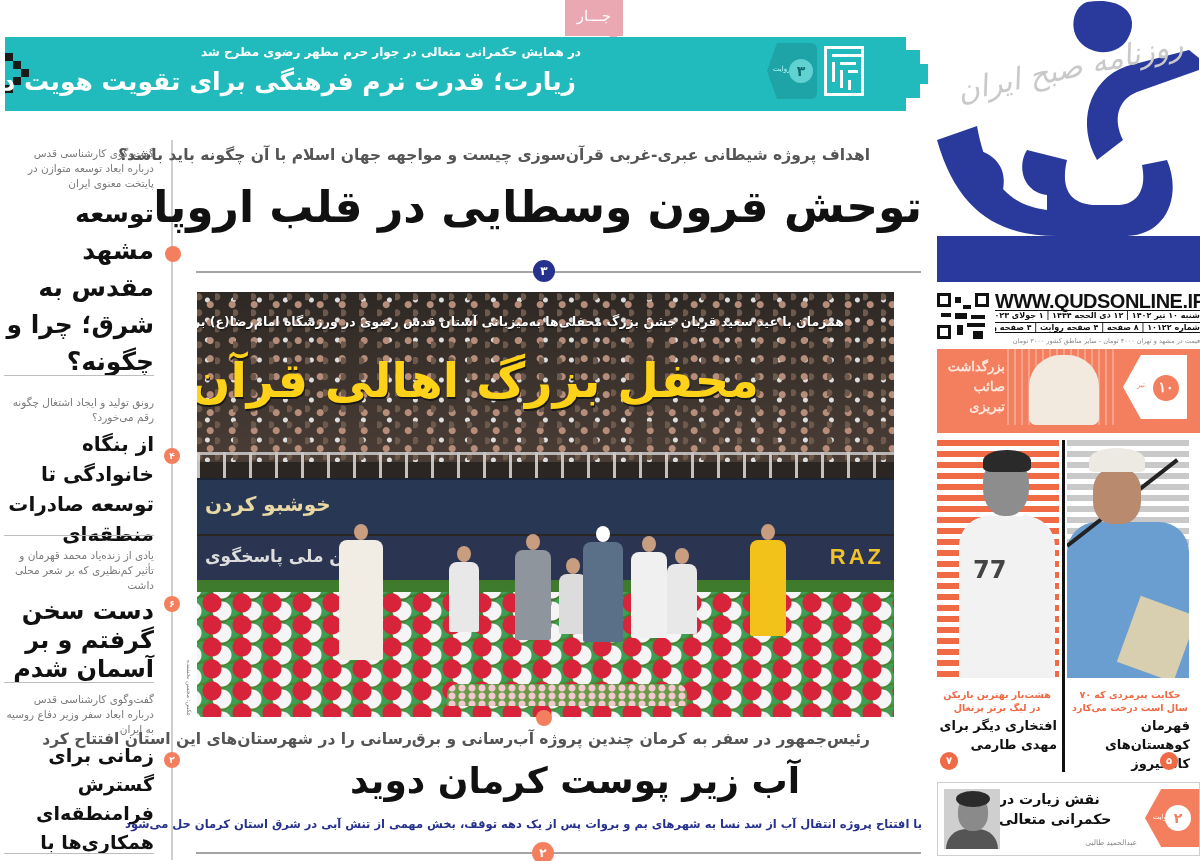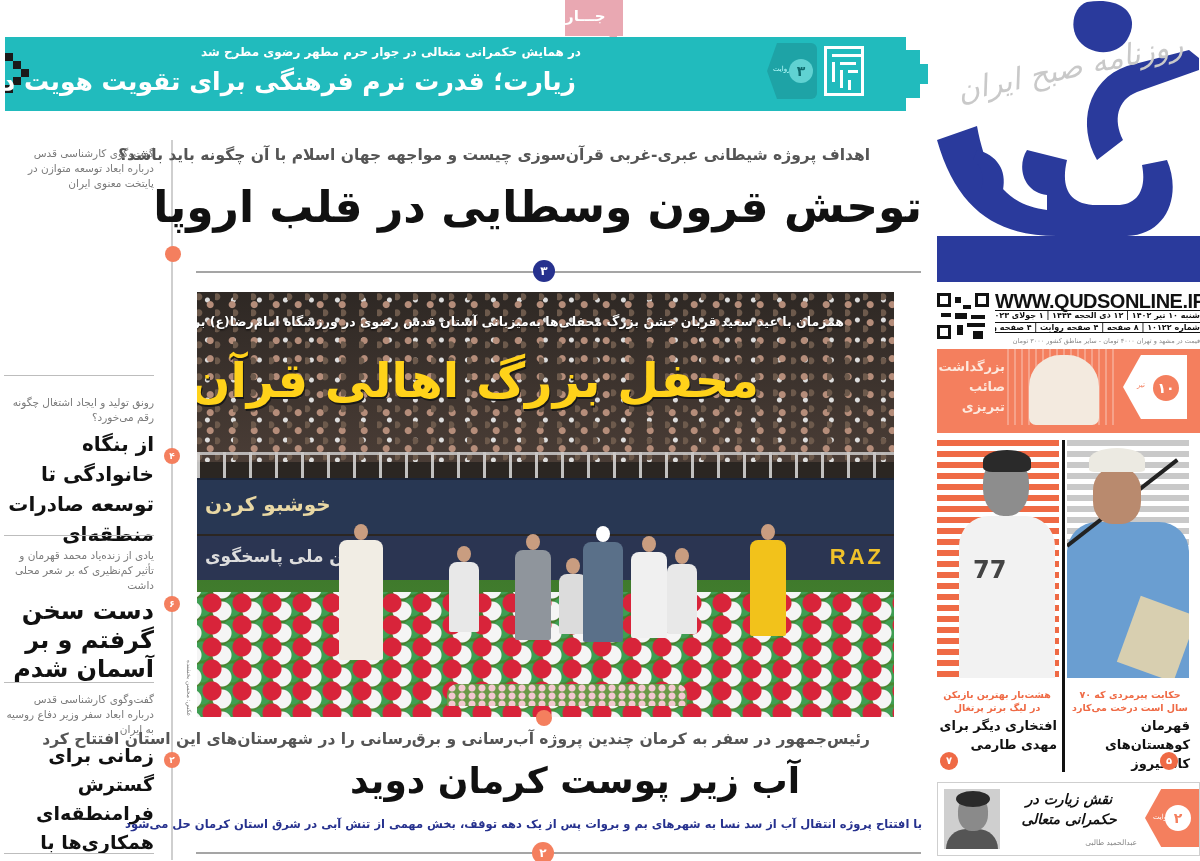--- a/index.html
+++ b/index.html
@@ -1,21 +1,21 @@
 <!DOCTYPE html>
 <html><head>
   <meta charset="utf-8">
   <style>
     * { box-sizing: border-box; margin: 0; padding: 0; }
     html, body { width: 1200px; height: 861px; overflow: hidden; background: #ffffff; }
     body { position: relative; font-family: "DejaVu Sans", sans-serif; direction: rtl; color: #1a1a1a; }
 
     
     .jar-tag { position: absolute; left: 565px; top: 0; width: 58px; height: 36px; background: #e9a8b2; color: #fff;
-      font-weight: bold; font-size: 15px; text-align: left; line-height: 32px; }
+      font-weight: normal; font-size: 15px; text-align: center; line-height: 32px; }
     .jar-tag::after { content: ""; position: absolute; left: 44px; bottom: -8px; border-left: 8px solid transparent;
       border-top: 8px solid #e9a8b2; }
     .banner { position: absolute; left: 5px; top: 37px; width: 901px; height: 74px; background: #21bbbd; }
     .banner-pixels { position: absolute; left: 0; top: 16px; width: 24px; height: 40px; }
     .banner-pixels span { position: absolute; width: 8px; height: 8px; background: #1a1a1a; }
     .banner-step { position: absolute; left: 906px; top: 50px; width: 14px; height: 48px; background: #21bbbd; }
     .banner-step2 { position: absolute; left: 920px; top: 64px; width: 8px; height: 20px; background: #21bbbd; }
     .banner-kicker { position: absolute; right: 325px; top: 8px; font-size: 12px; color: #ffffff; font-weight: bold; white-space: nowrap; }
     .banner-title { position: absolute; right: 330px; top: 30px; font-size: 25px; color: #ffffff; font-weight: bold; white-space: nowrap; }
     .banner-hex { position: absolute; left: 767px; top: 43px; width: 50px; height: 56px; background: #1ea3a6;
@@ -30,21 +30,21 @@
     .masthead { position: absolute; left: 937px; top: 0; width: 263px; height: 282px; }
     .logo-ghost { position: absolute; left: 18px; top: 50px; font-size: 30px; color: #c9c9c9; transform: rotate(-12deg); font-style: italic; }
     .site-url { position: absolute; left: 995px; top: 290px; font-size: 20px; font-weight: bold; color: #111; letter-spacing: -0.5px; direction: ltr; font-family: "Liberation Sans", sans-serif; }
     .qr { position: absolute; left: 937px; top: 293px; width: 52px; height: 46px; }
     .qr i { position: absolute; background: #111; }
     .meta-row { position: absolute; left: 995px; width: 205px; height: 11px; font-size: 8px; font-weight: bold; color: #111;
       border-top: 1px solid #111; white-space: nowrap; overflow: hidden; text-align: right; }
     .meta-row.r1 { top: 310px; } .meta-row.r2 { top: 322px; border-bottom: 1px solid #111; }
     .price { position: absolute; left: 995px; top: 337px; width: 205px; font-size: 6.5px; color: #888; white-space: nowrap; overflow: hidden; }
 
-    .saeb { position: absolute; left: 937px; top: 349px; width: 263px; height: 84px; background: #f47f5e; }
+    .saeb { position: absolute; left: 937px; top: 349px; width: 263px; height: 84px; background: #f47f5e; font-family: Liberation Serif, serif; }
     .saeb-stripes { position: absolute; left: 70px; top: 0; width: 110px; height: 76px;
       background: repeating-linear-gradient(90deg, #f6a28a 0 2px, #f47f5e 2px 7px); }
     .saeb-face { position: absolute; left: 92px; top: 6px; width: 70px; height: 70px; background: #f3eadf; border-radius: 45% 45% 10% 10%; }
     .saeb-title { position: absolute; left: 6px; top: 8px; width: 62px; font-size: 13px; line-height: 20px; color: #fde8dd; font-weight: bold; text-align: right; }
     .saeb-badge { position: absolute; left: 186px; top: 6px; width: 64px; height: 64px; background: #fff;
       clip-path: polygon(28% 0, 100% 0, 100% 100%, 28% 100%, 0 50%); }
     .saeb-badge .num { position: absolute; left: 30px; top: 20px; width: 26px; height: 26px; border-radius: 50%; background: #f47f5e;
       color: #fff; font-weight: bold; font-size: 14px; text-align: center; line-height: 26px; }
     .saeb-badge .lbl { position: absolute; left: 14px; top: 26px; font-size: 7px; color: #f47f5e; }
 
@@ -69,21 +69,21 @@
     .col-num { position: absolute; top: 752px; width: 18px; height: 18px; border-radius: 50%; background: #ef6a45; color: #fff;
       font-size: 10px; font-weight: bold; text-align: center; line-height: 18px; }
 
     
     .opinion { position: absolute; left: 937px; top: 782px; width: 263px; height: 74px; border: 1px solid #cfcfcf; background: #fff; }
     .op-badge { position: absolute; right: 0; top: 6px; width: 54px; height: 58px; background: #f47f5e;
       clip-path: polygon(30% 0, 100% 0, 100% 100%, 30% 100%, 0 50%); }
     .op-badge .num { position: absolute; left: 20px; top: 16px; width: 26px; height: 26px; border-radius: 50%; background: #fff; color: #f47f5e;
       font-weight: bold; font-size: 14px; text-align: center; line-height: 26px; }
     .op-badge .lbl { position: absolute; left: 8px; top: 24px; font-size: 7px; color: #fff; }
-    .op-title { position: absolute; right: 60px; top: 6px; width: 140px; font-size: 14px; line-height: 20px; font-weight: bold; text-align: center; color: #111; font-style: italic; }
+    .op-title { position: absolute; right: 60px; top: 6px; width: 140px; font-size: 14px; line-height: 20px; font-weight: bold; text-align: left; color: #111; }
     .op-author { position: absolute; right: 62px; top: 55px; font-size: 7.5px; color: #888; }
     .op-photo { position: absolute; left: 6px; top: 6px; width: 56px; height: 60px; background: #cfcfcf; overflow: hidden; }
     .op-photo .h { position: absolute; left: 14px; top: 6px; width: 30px; height: 36px; border-radius: 45%; background: #8a8a8a; }
     .op-photo .hair { position: absolute; left: 12px; top: 2px; width: 34px; height: 16px; border-radius: 50%; background: #2a2a2a; }
     .op-photo .b { position: absolute; left: 2px; top: 40px; width: 52px; height: 30px; border-radius: 20px 20px 0 0; background: #555; }
 
     
     .side-rule { position: absolute; left: 171px; top: 140px; width: 2px; height: 720px; background: #cfcfcf; }
     .side-item { position: absolute; left: 4px; width: 150px; text-align: right; }
     .side-kicker { font-size: 10.5px; line-height: 15px; color: #7a7a7a; }
@@ -251,20 +251,21 @@
       <div class="h"></div>
       <div class="hair"></div>
     </div>
 </div>
 
 <div class="side-rule"></div>
 <div class="side-logo-icon"></div>
 
 <div class="side-item" style="top:146px">
   <div class="side-kicker">گفت‌وگوی کارشناسی قدس درباره ابعاد توسعه متوازن در پایتخت معنوی ایران</div>
+  <div class="side-title" style="font-size:25px;line-height:37px">توسعه مشهد مقدس به شرق؛ چرا و چگونه؟</div>
 </div>
 <div class="side-sep" style="top:375px"></div>
 
 <div class="side-item" style="top:395px">
   <div class="side-kicker">رونق تولید و ایجاد اشتغال چگونه رقم می‌خورد؟</div>
   <div class="side-title" style="font-size:20px;line-height:30px">از بنگاه خانوادگی تا توسعه صادرات منطقه‌ای</div>
 </div>
 <div class="side-num" style="top:448px">۴</div>
 <div class="side-sep" style="top:535px"></div>
 

